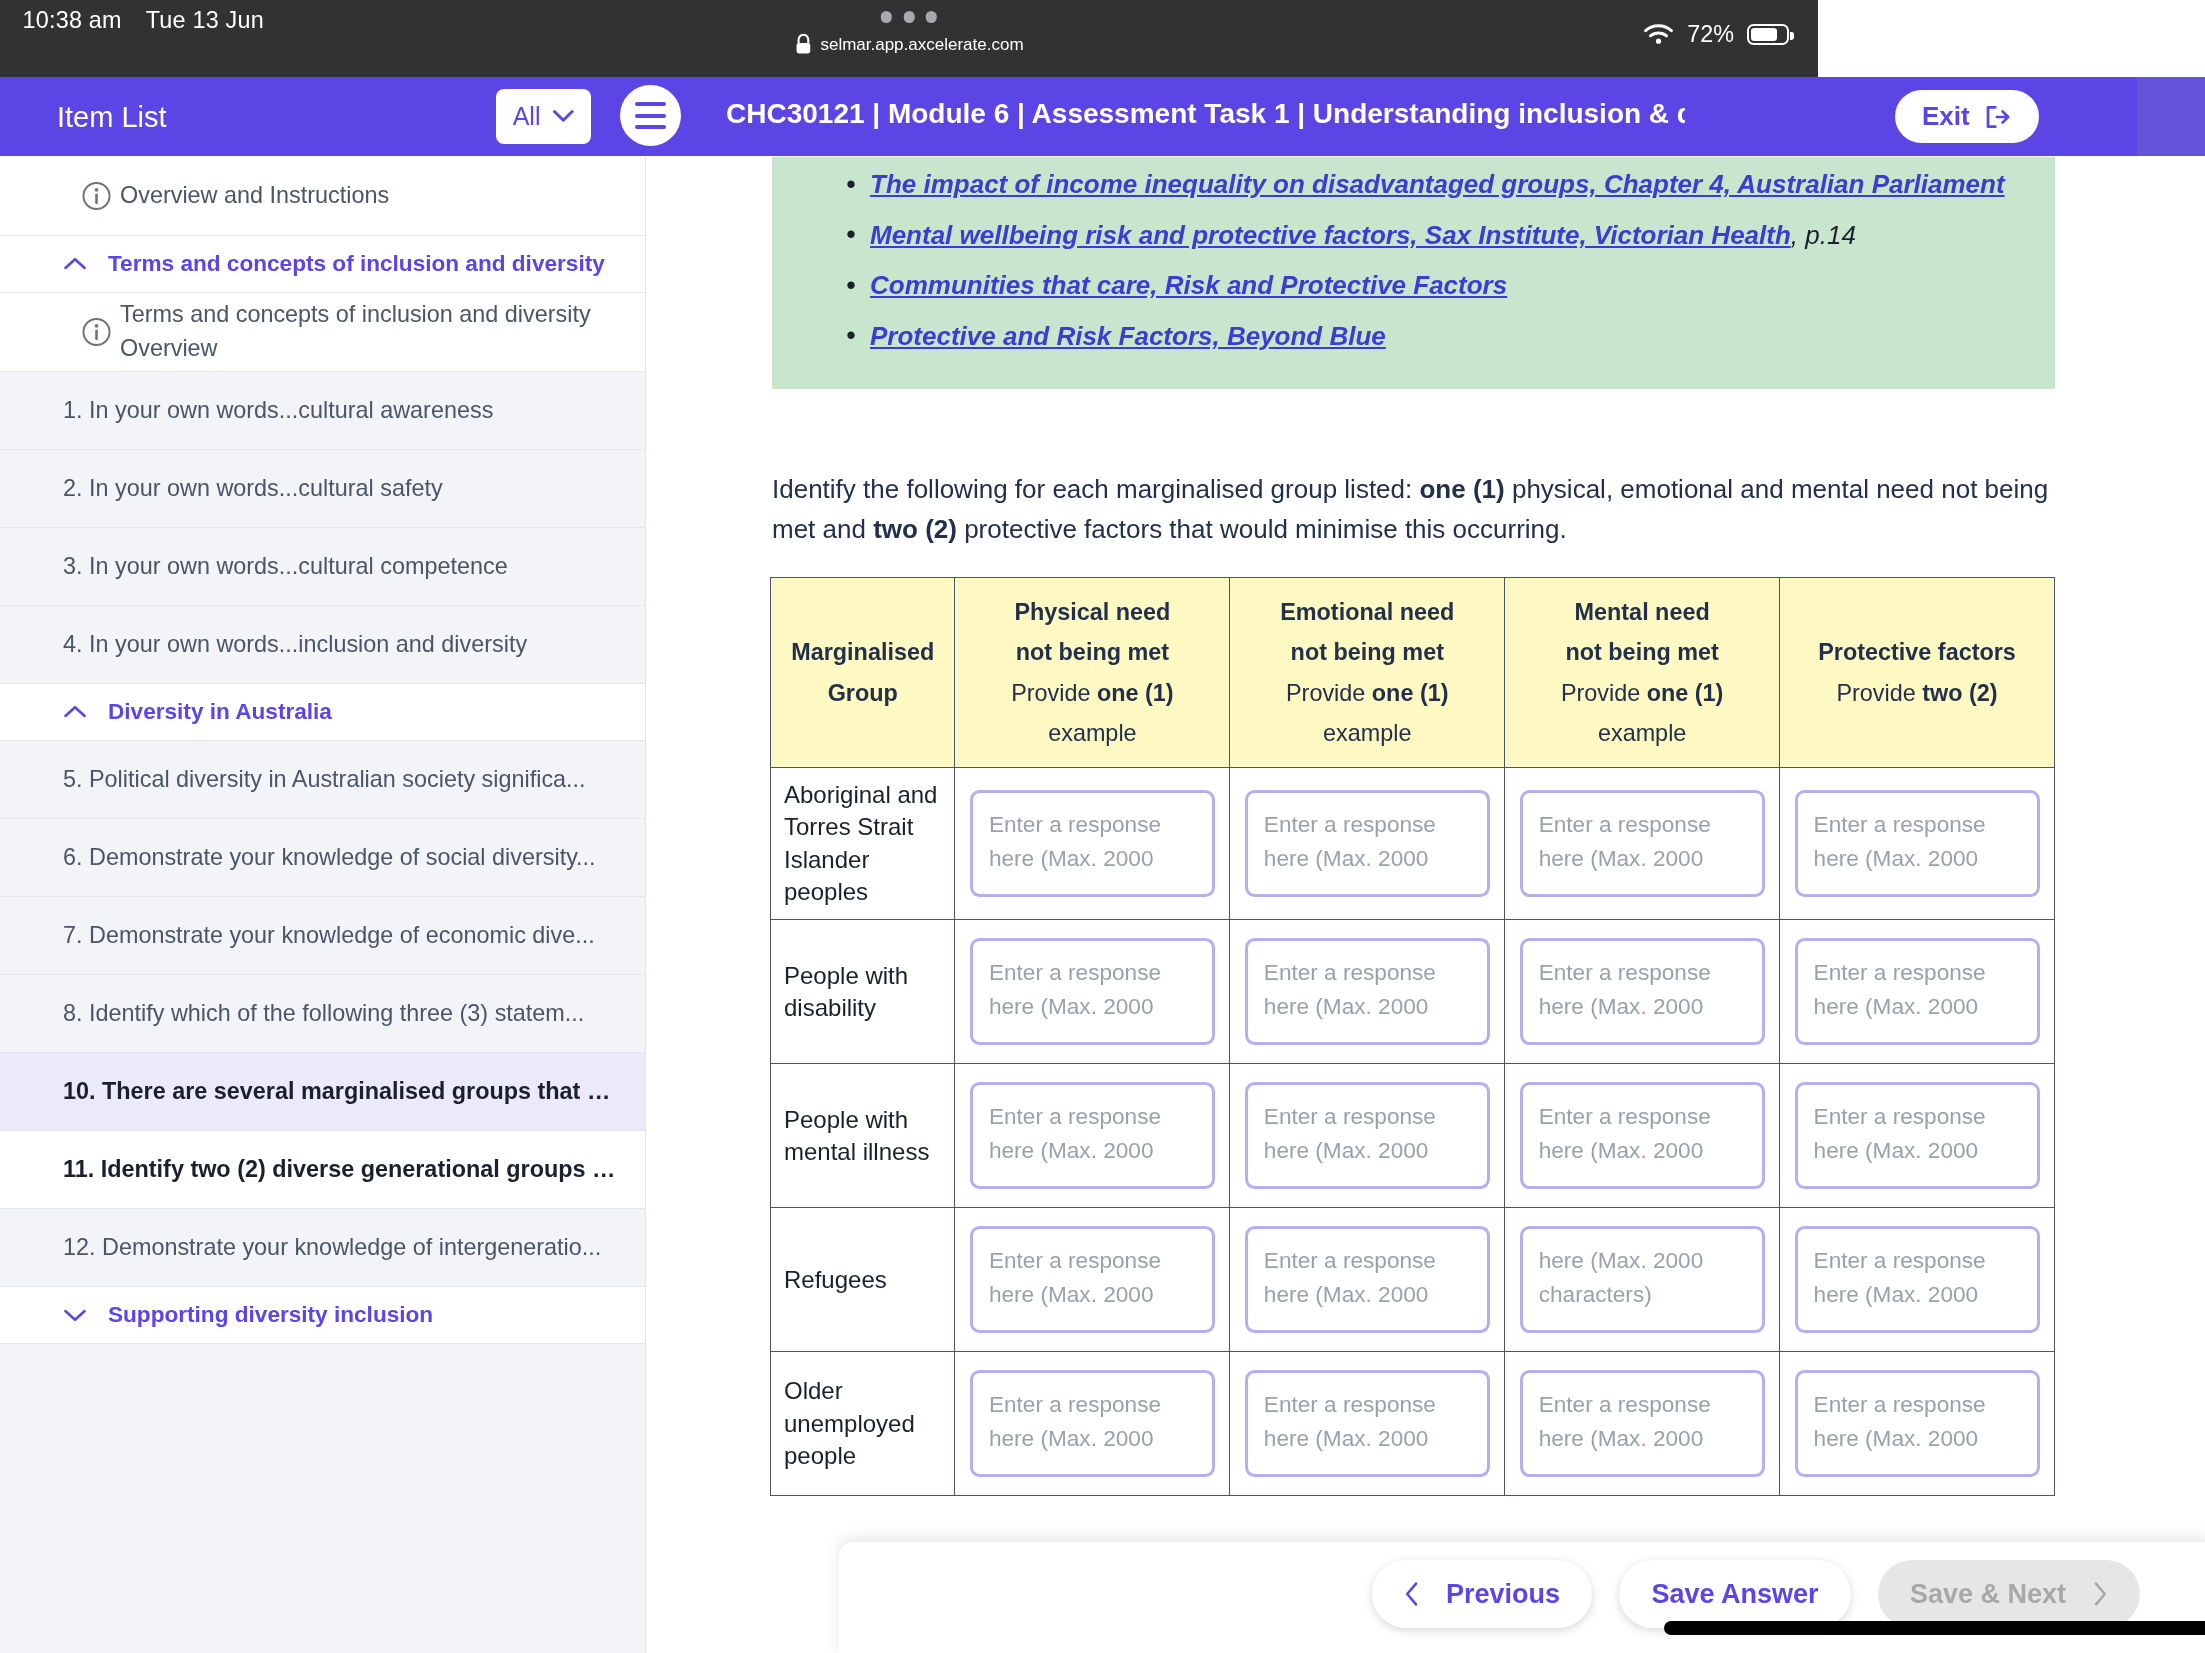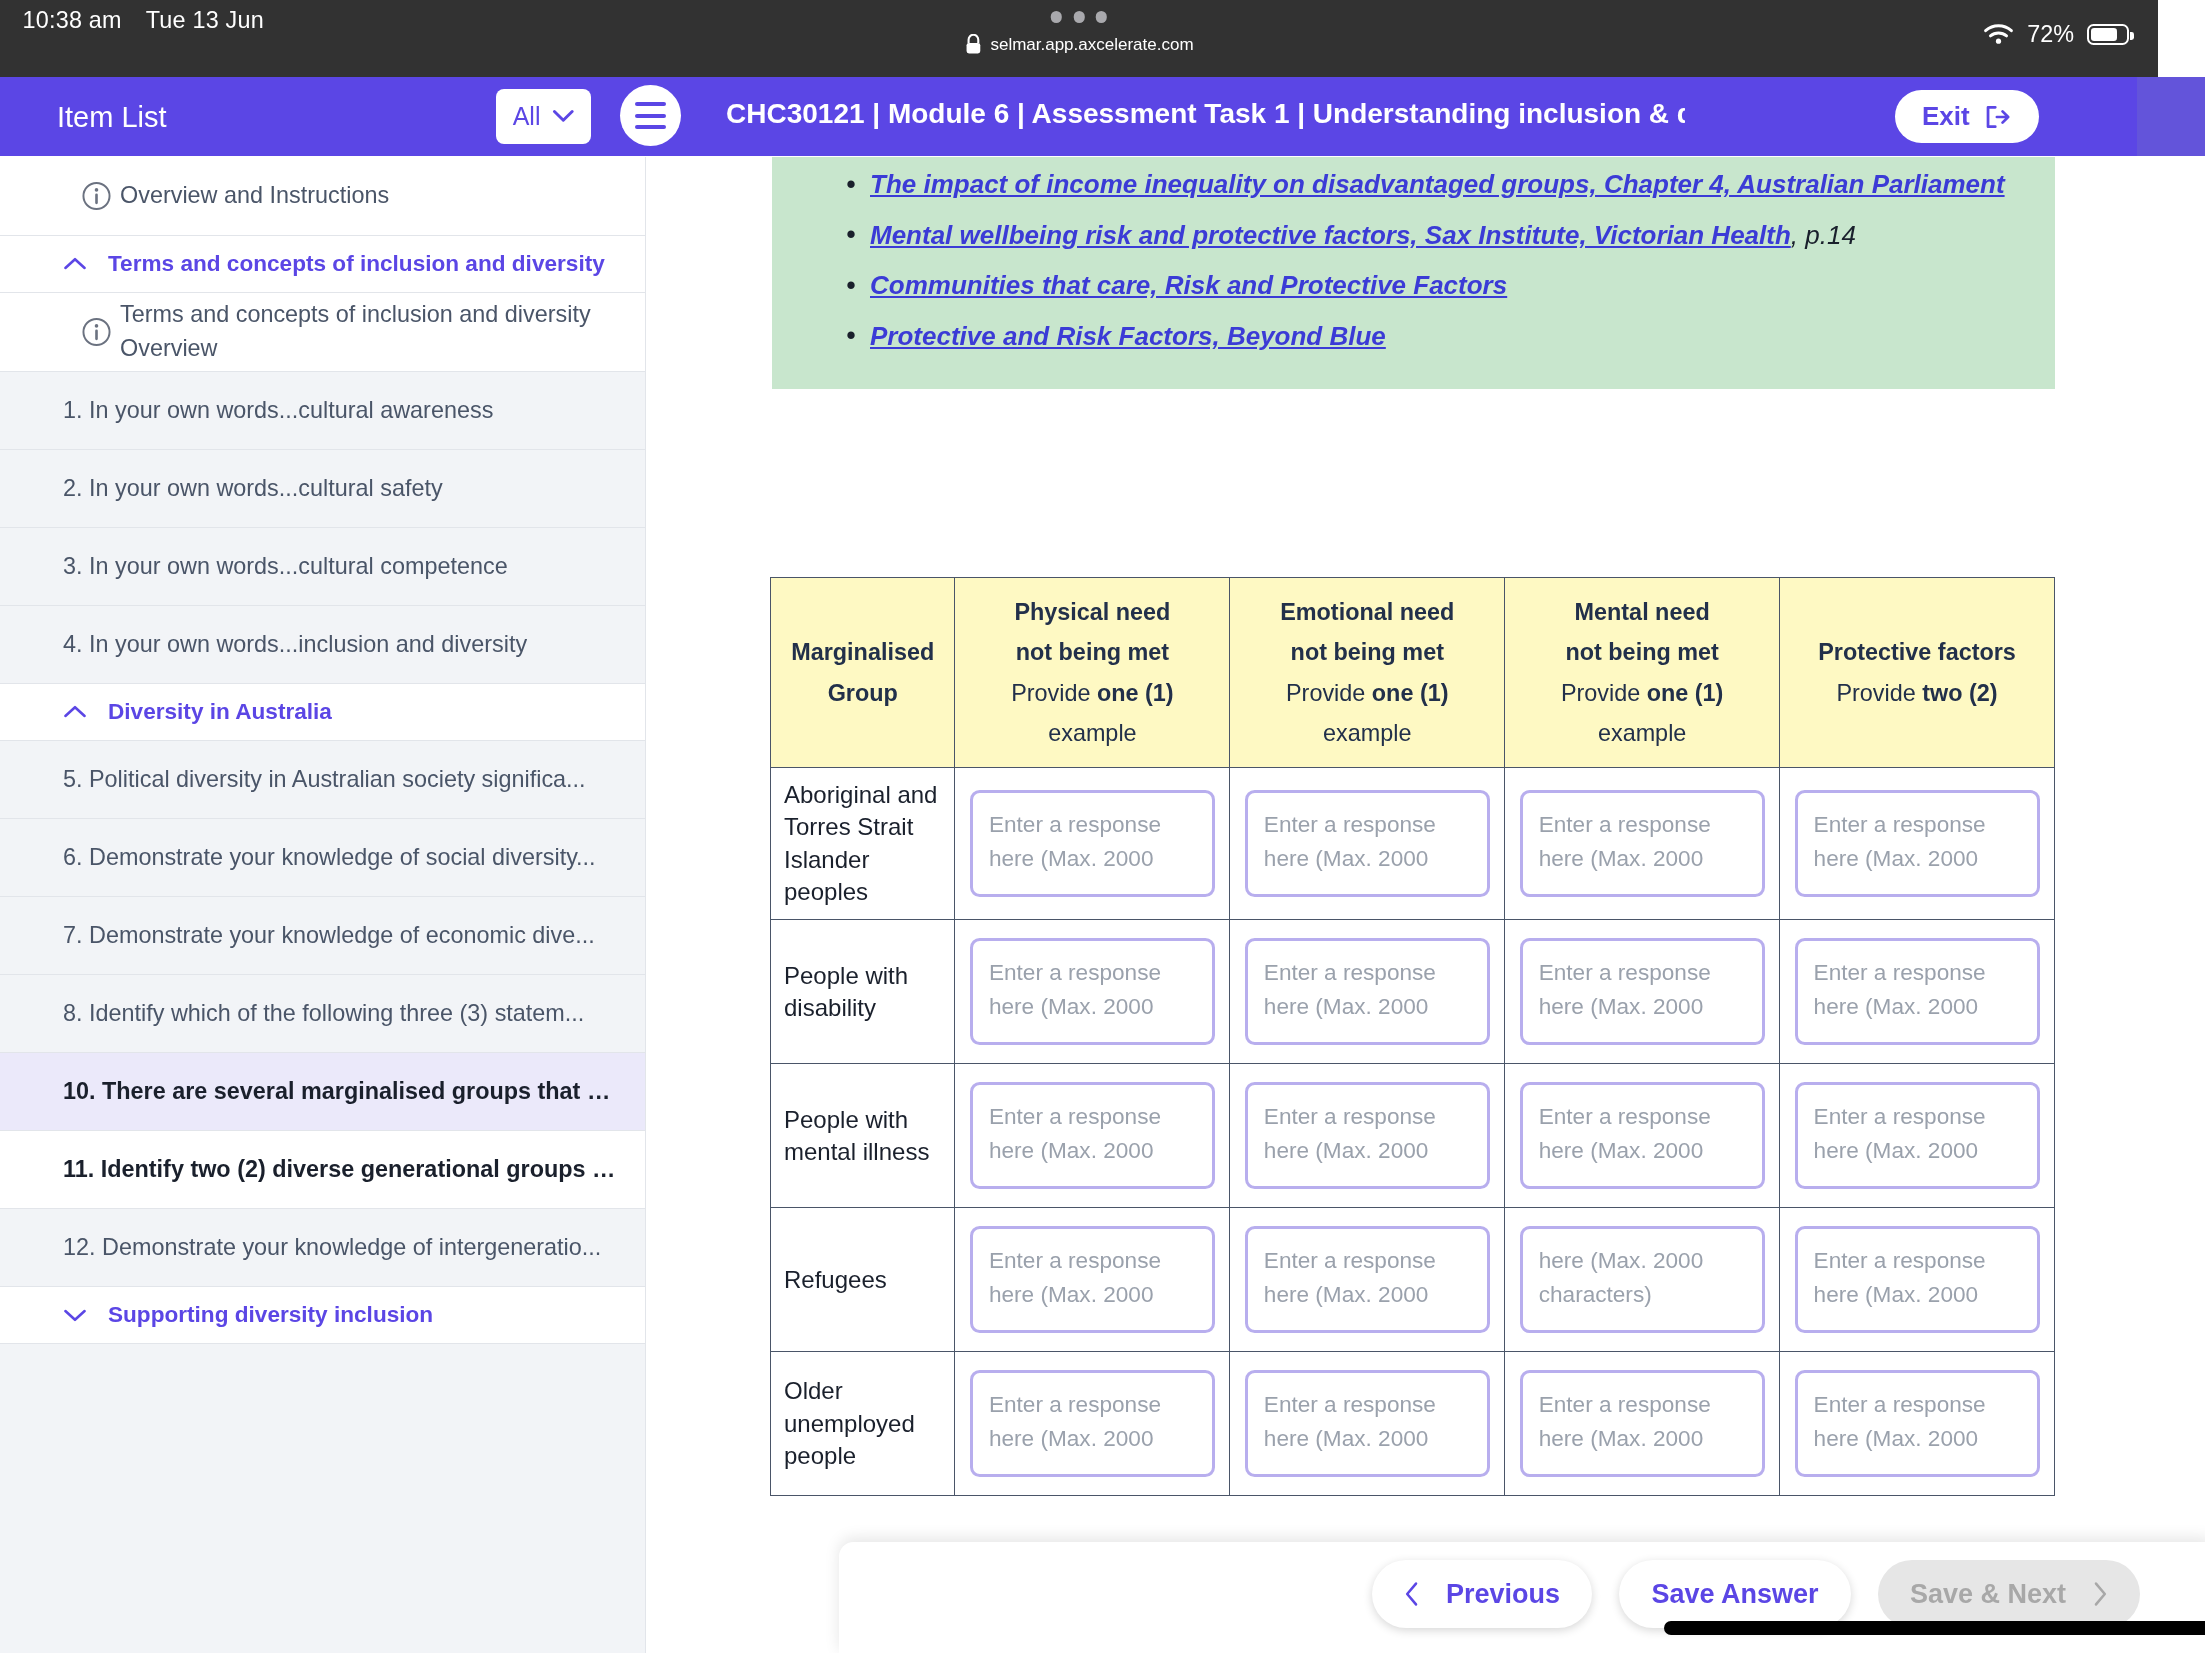--- a/index.html
+++ b/index.html
@@ -6,21 +6,21 @@
   html, body {
     width: 2205px; height: 1653px;
     overflow: hidden;
     font-family: "Liberation Sans", sans-serif;
     background: #ffffff;
   }
 
   
   .statusbar {
     position: absolute; top: 0; left: 0;
-    width: 2158px; height: 77px;
+    width: 1818px; height: 77px;
     background: #323232;
     color: #ffffff;
   }
   .sb-left {
     position: absolute; left: 22.6px; top: 6.5px;
     display: flex; align-items: center; gap: 24px;
     font-size: 23.4px; letter-spacing: 0.2px;
   }
   .sb-dots {
     position: absolute; left: 50%; top: 11.3px;
@@ -437,20 +437,23 @@
 
   <div class="green-box">
     <ul id="resource-links">
         <li><a href="#">The impact of income inequality on disadvantaged groups, Chapter 4, Australian Parliament</a></li>
         <li><a href="#">Mental wellbeing risk and protective factors, Sax Institute, Victorian Health</a><span class="plain">, p.14</span></li>
         <li><a href="#">Communities that care, Risk and Protective Factors</a></li>
         <li><a href="#">Protective and Risk Factors, Beyond Blue</a></li>
       </ul>
   </div>
 
+  <div class="instr">
+    <span>Identify the following for each marginalised group listed: </span><b>one (1)</b><span> physical, emotional and mental need not being met and </span><b>two (2)</b><span> protective factors that would minimise this occurring.</span>
+  </div>
 
   <table class="tbl">
     <colgroup>
       <col class="col-group">
         <col class="col-resp">
         <col class="col-resp">
         <col class="col-resp">
         <col class="col-resp">
     </colgroup>
     <thead>

